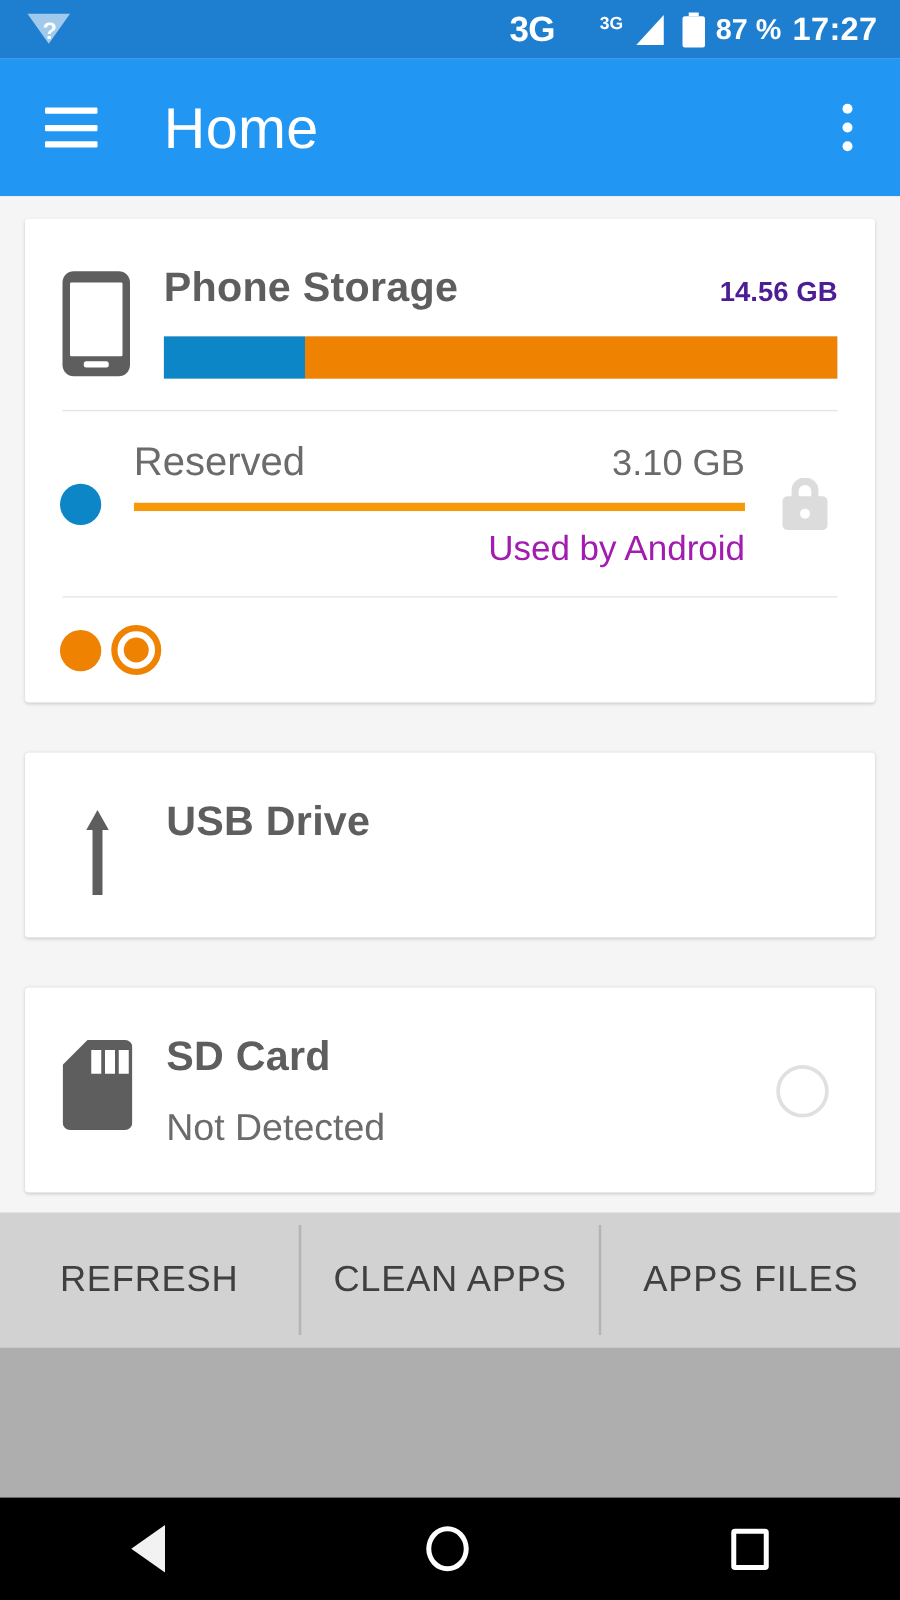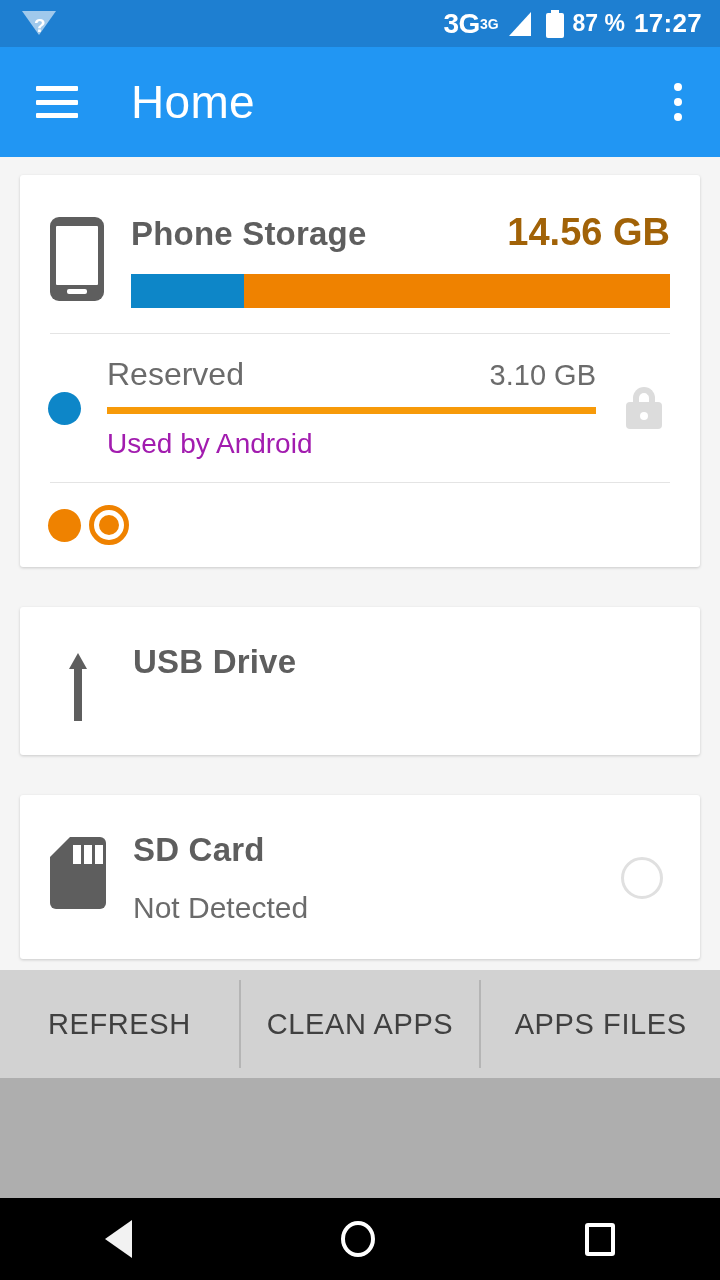--- a/index.html
+++ b/index.html
@@ -27,21 +27,21 @@
     border-right:17px solid transparent;
     border-top:24px solid rgba(255,255,255,0.58);
   }
   .wifi-q .qm {
     position:absolute; left:12px; top:7px; font-size:19px; font-weight:bold; color:#fff;
     line-height:19px;
   }
   .sb-right {
     margin-left:auto; display:flex; align-items:center; padding-right:18px; gap:9px;
   }
-  .net3g { display:flex; align-items:center; }
+  .net3g { display:flex; align-items:flex-start;gap:36px; }
   .net3g .big { font-size:28px; font-weight:bold; letter-spacing:-0.5px; line-height:28px; }
   .net3g .sup { font-size:14px; font-weight:bold; line-height:14px; margin-top:1px; }
   .sigtri { width:0;height:0; border-left:22px solid transparent; border-bottom:24px solid #fff;
             margin-left:1px; align-self:flex-end; margin-bottom:3px;}
   .battery { position:relative; width:18px; height:28px; margin-left:6px; }
   .battery .cap { position:absolute; top:0; left:5px; width:8px; height:3px; background:#fff;}
   .battery .body { position:absolute; top:3px; left:0; width:18px; height:25px; background:#fff; border-radius:2px;}
   .pct { font-size:23px; font-weight:bold; }
   .clock { font-size:26px; font-weight:bold; letter-spacing:0.3px; }
 
@@ -66,30 +66,30 @@
 
   
   .ps-head { display:flex; align-items:flex-start; padding:36px 30px 0 30px; position:relative;}
   .phone-icon { width:54px; height:84px; position:relative; flex:0 0 54px; margin-top:6px;}
   .phone-icon .shell { position:absolute; inset:0; background:#5e5e5e; border-radius:9px;}
   .phone-icon .scr { position:absolute; left:6px; top:9px; right:6px; bottom:16px; background:#fff; border-radius:1px;}
   .phone-icon .hb { position:absolute; left:17px; bottom:7px; width:20px; height:5px; background:#fff; border-radius:2px;}
   .ps-body { flex:1; margin-left:27px;}
   .ps-row1 { display:flex; align-items:baseline; justify-content:space-between;}
   .ps-title { font-size:33px; font-weight:bold; color:#5e5e5e; letter-spacing:0.2px;}
-  .ps-size { font-size:38px; font-weight:bold; color:#a16207;}
+  .ps-size { font-size:22px; font-weight:bold; color:#4c1d95;}
   .ps-bar { margin-top:20px; height:34px; width:100%; display:flex; background:#d8d8d8; overflow:hidden;}
   .ps-bar .seg-blue { background:#0d86c8; }
   .ps-bar .seg-orange { background:#ef8200; }
   .ps-head-pad { height:25px; }
 
   .divider { height:1px; background:#e4e4e4; margin:0 30px; }
 
   
-  .srow { display:flex; align-items:center; padding:22px 28px 22px 28px; }
+  .srow { display:flex; align-items:center; padding:22px 28px 22px 28px;text-align:right; }
   .dot { width:33px; height:33px; border-radius:50%; flex:0 0 33px; }
   .dot.blue { background:#0d86c8; }
   .dot.orange { background:#ef8200; }
   .srow-mid { flex:1; margin-left:26px; margin-right:20px;}
   .srow-top { display:flex; align-items:baseline; justify-content:space-between; }
   .srow-name { font-size:32px; color:#6b6b6b; }
   .srow-val { font-size:29px; color:#6b6b6b; }
   .srow-track { margin-top:14px; height:7px; background:#d8d8d8; width:100%; overflow:hidden;}
   .srow-track.bare { background:transparent;}
   .srow-fill { height:100%; background:#f79a09;}

